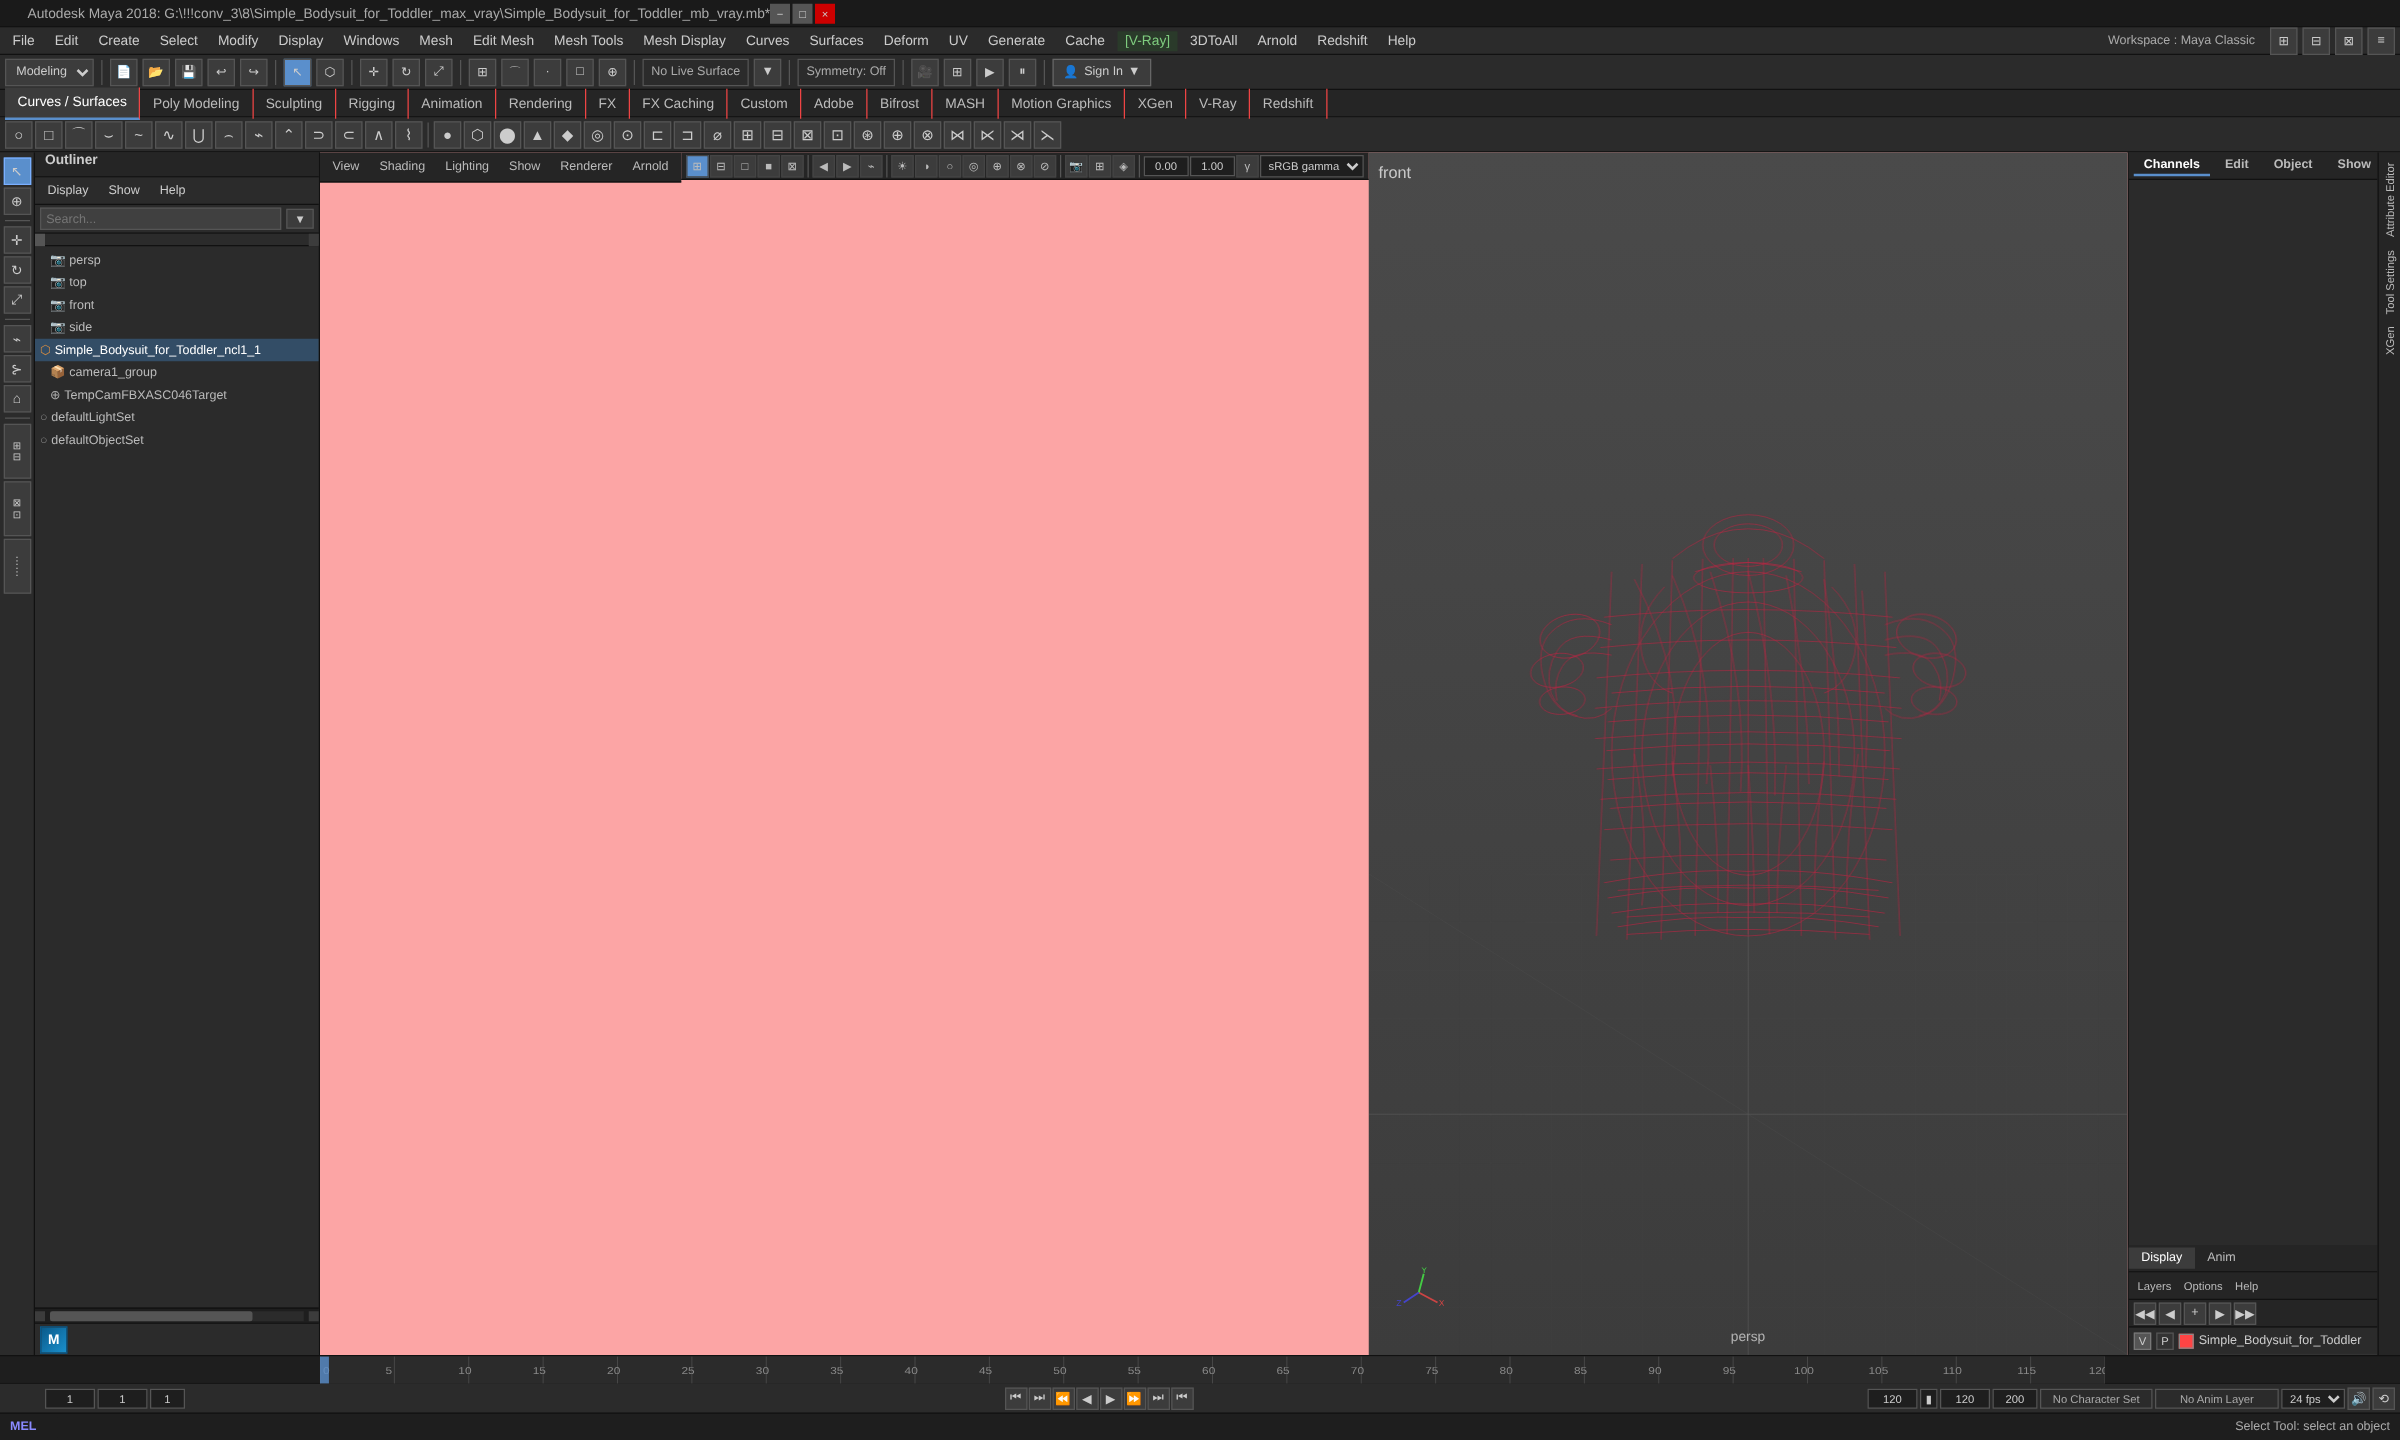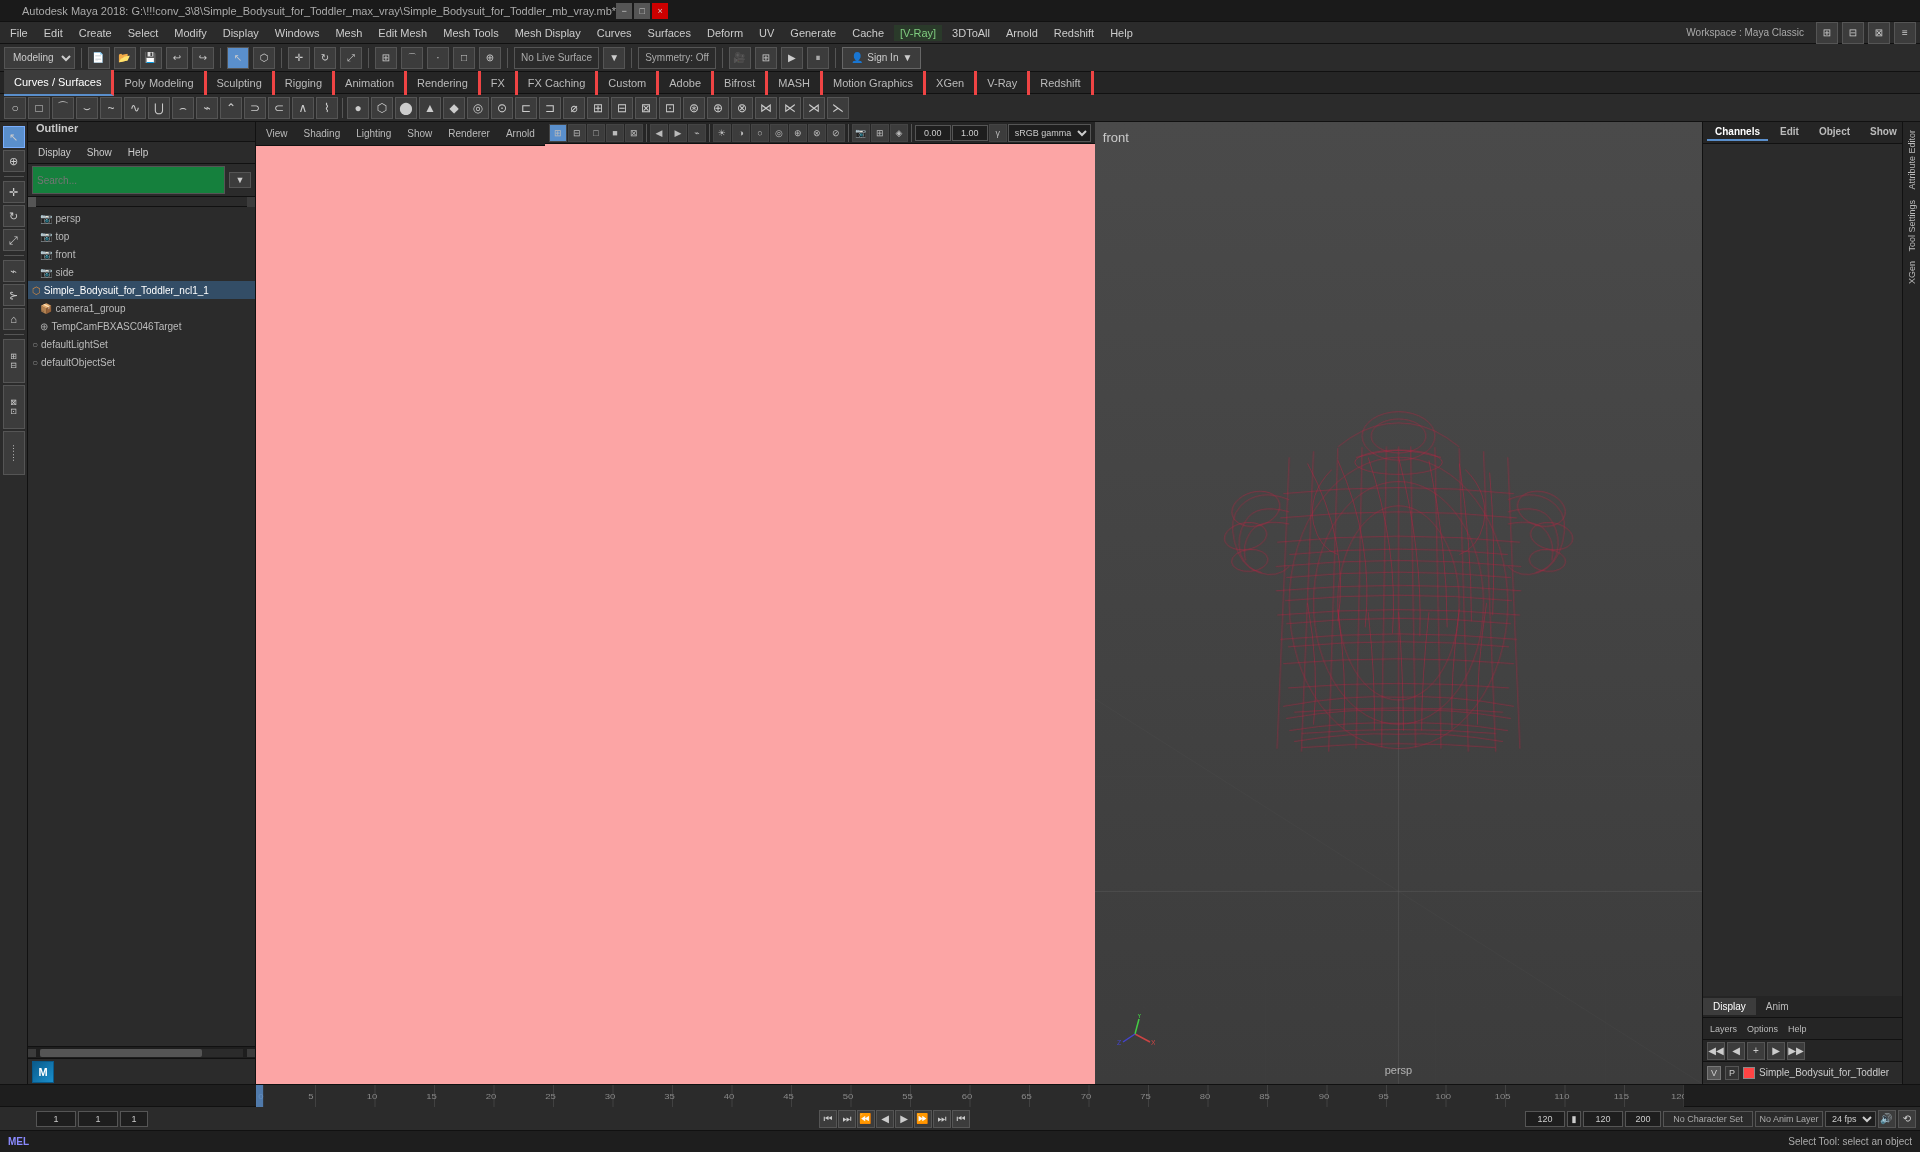--- a/index.html
+++ b/index.html
@@ -150,21 +150,21 @@
       gap: 0;
     }
     .tab {
       height: 22px;
       padding: 12px 10px;
       display: flex;
       align-items: center;
       cursor: pointer;
       font-size: 11px;
       color: #bbb;
-      border-right: 3px solid #ef4444;
+      border-right: 1px solid #ef4444;
     }
     .tab.active {
       background: #3c3c3c;
       color: #fff;
       border-bottom: 2px solid #5a8fcc;
     }
 
     
     #tool-icons {
       height: 28px;
@@ -796,21 +796,21 @@
   <div id="outliner">
     <div id="outliner-header">
       <span>Outliner</span>
     </div>
     <div id="outliner-toolbar">
       <span class="menu-item" style="font-size:10px;">Display</span>
       <span class="menu-item" style="font-size:10px;">Show</span>
       <span class="menu-item" style="font-size:10px;">Help</span>
     </div>
     <div style="padding:2px 4px; border-bottom:1px solid #111; display:flex; align-items:center; gap:4px;">
-      <input id="outliner-search" type="text" placeholder="Search..." style="flex: 1 1 0%; height: 28px; background: #15803d; border: 1px solid rgb(85, 85, 85); color: rgb(204, 204, 204); font-size: 10px; padding: 0px 4px;">
+      <input id="outliner-search" type="text" placeholder="Search..." style="flex: 1 1 0%; height: 18px; background: #404040; border: 1px solid rgb(85, 85, 85); color: rgb(204, 204, 204); font-size: 10px; padding: 0px 4px;">
       <div class="toolbar-btn" style="width:16px;height:16px;font-size:9px;">▼</div>
     </div>
 
     <div style="height:10px;background:#2b2b2b;position:relative;border-bottom:1px solid #111;">
       <div style="position:absolute;left:0;top:0;width:8px;height:10px;background:#555;cursor:pointer;"></div>
       <div style="position:absolute;right:0;top:0;width:8px;height:10px;background:#3c3c3c;cursor:pointer;"></div>
     </div>
     <div id="outliner-tree">
 
       <div class="tree-item">
@@ -1166,21 +1166,21 @@
     <div class="playback-btn">⏭</div>
     <div class="playback-btn">⏮</div>
   </div>
 
   <div style="display:flex;align-items:center;gap:2px;">
     <input class="range-field" type="text" value="120" style="">
     <div style="width:14px;height:16px;background:#1e1e1e;border:1px solid #555;display:flex;align-items:center;justify-content:center;font-size:9px;color:#ccc;">▮</div>
     <input class="range-field" type="text" value="120" style="">
     <div style="width:36px;height:16px;background:#1e1e1e;border:1px solid #555;display:flex;align-items:center;justify-content:center;font-size:9px;color:#ccc;">200</div>
     <div style="width:90px;height:16px;background:#2b2b2b;border:1px solid #555;display:flex;align-items:center;justify-content:center;font-size:9px;color:#aaa;cursor:pointer;">No Character Set</div>
-    <div style="width:68px;height:16px;background:#2b2b2b;border:1px solid #555;display:flex;align-items:center;justify-content:center;font-size:9px;color:#aaa;cursor:pointer;">No Anim Layer</div>
+    <div style="width:99px;height:16px;background:#2b2b2b;border:1px solid #555;display:flex;align-items:center;justify-content:center;font-size:9px;color:#aaa;cursor:pointer;">No Anim Layer</div>
     <select class="fps-select">
       <option>24 fps</option>
     </select>
     <div class="playback-btn">🔊</div>
     <div class="playback-btn">⟲</div>
   </div>
 </div>
 
 <div id="status-bar">
   <span class="status-mel">MEL</span>

